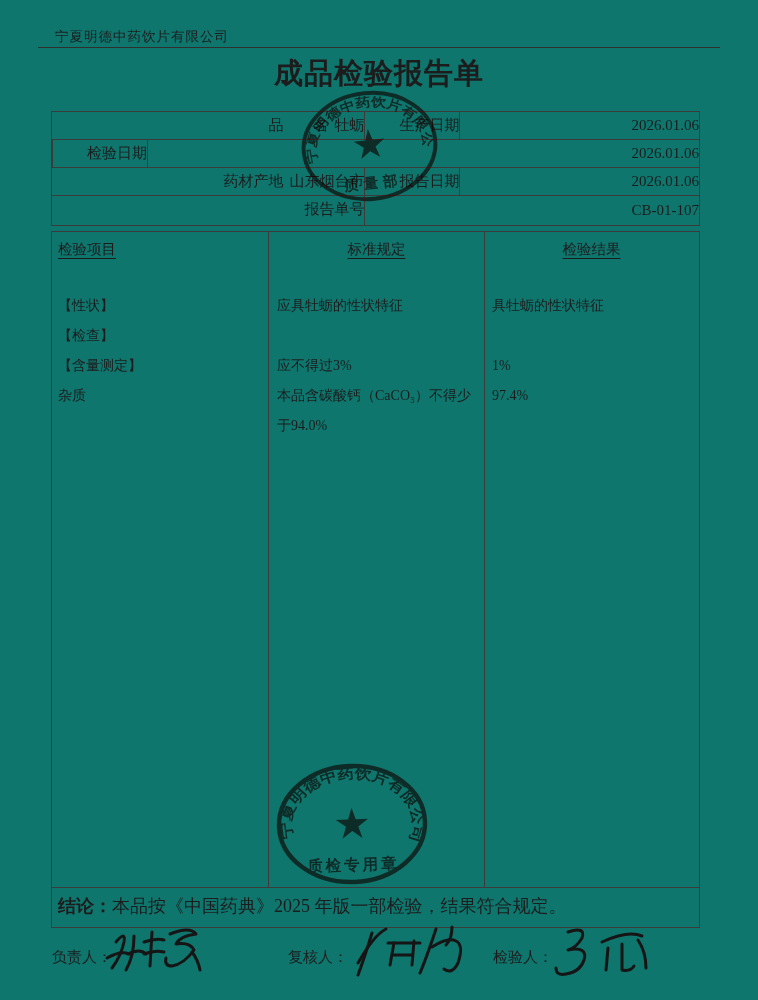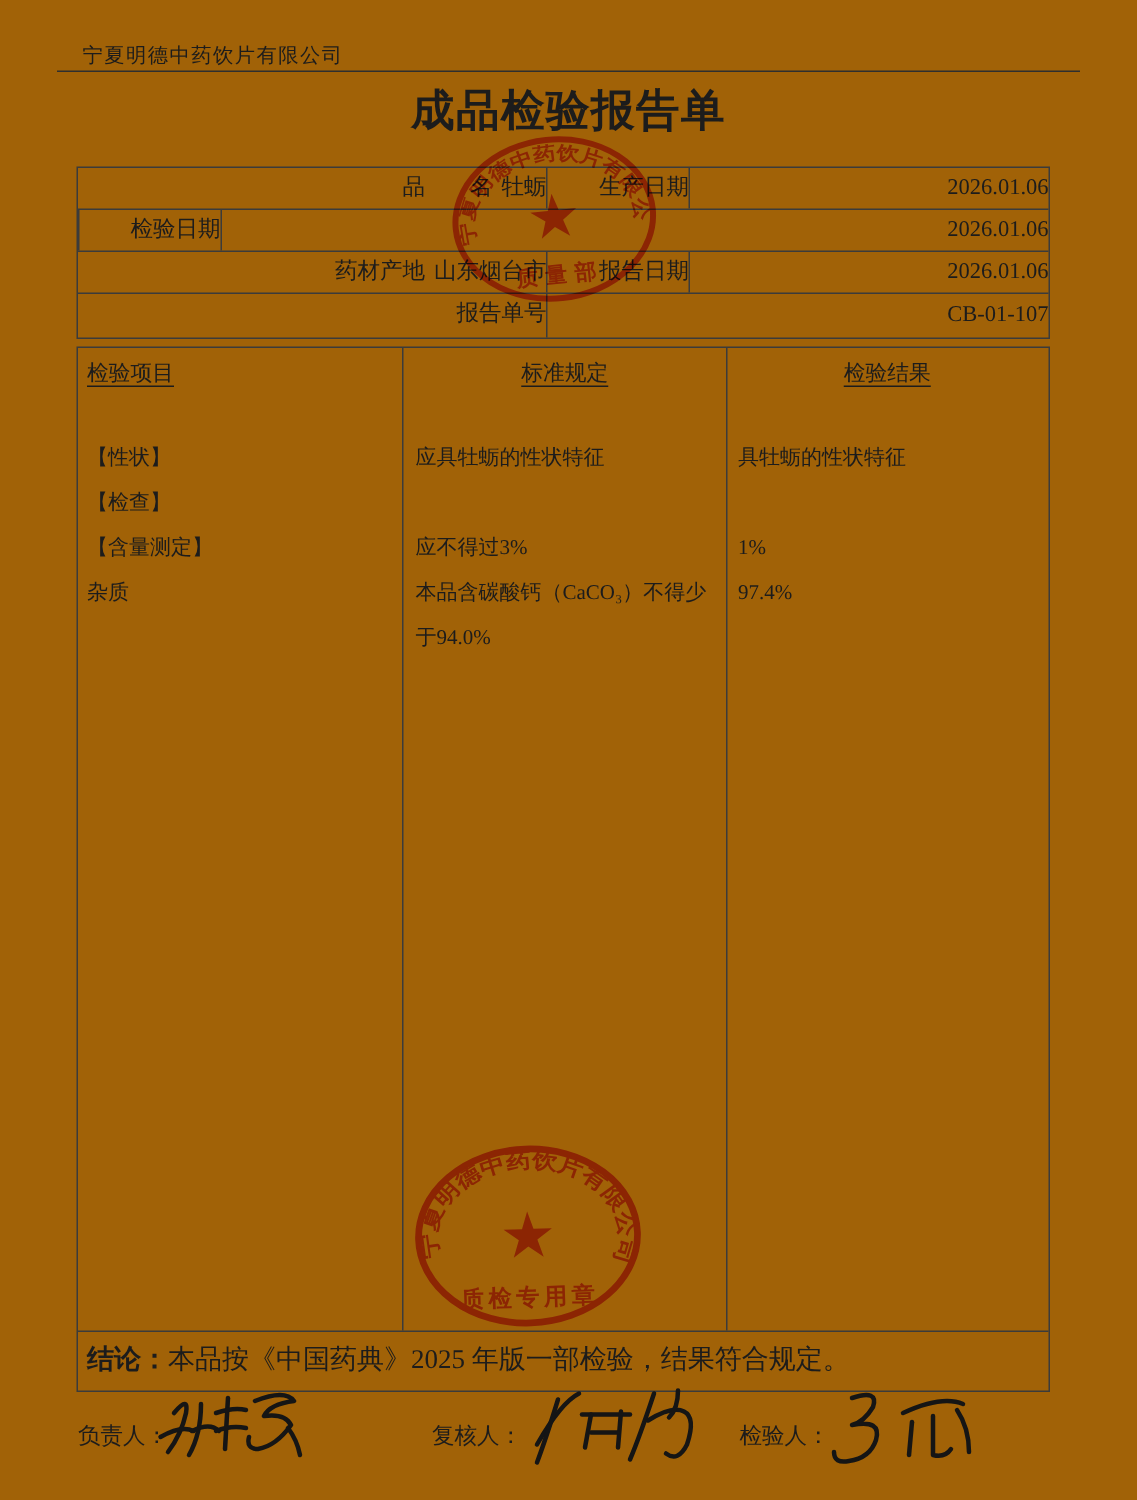--- a/index.html
+++ b/index.html
@@ -1,16 +1,16 @@
 <!DOCTYPE html>
 <html><head>
 <meta charset="utf-8">
 <style>
   html,body{margin:0;padding:0;background:#ffffff;}
-  .page{position:relative;width:758px;height:1000px;background:#a16207;overflow:hidden;
+  .page{position:relative;width:758px;height:1000px;background:#0f766e;overflow:hidden;
         font-family:"Liberation Serif", serif;color:#1c1c1c;}
   
   .hdr-company{position:absolute;left:55px;top:28px;font-size:13.5px;letter-spacing:1px;}
   .hdr-code{position:absolute;right:52px;top:28px;font-size:13.5px;}
   .hdr-rule{position:absolute;left:38px;top:47px;width:682px;border-top:1.6px solid #2f2f2f;}
   .title{position:absolute;left:0;right:0;top:54px;text-align:center;
          font-size:29px;font-weight:bold;letter-spacing:1px;}
   
   .info{position:absolute;left:51px;top:111px;width:649px;border:1.6px solid #3b3b3b;box-sizing:border-box;text-align:right;}
   .irow{display:flex;height:27px;border-top:1.6px solid #3b3b3b;}

